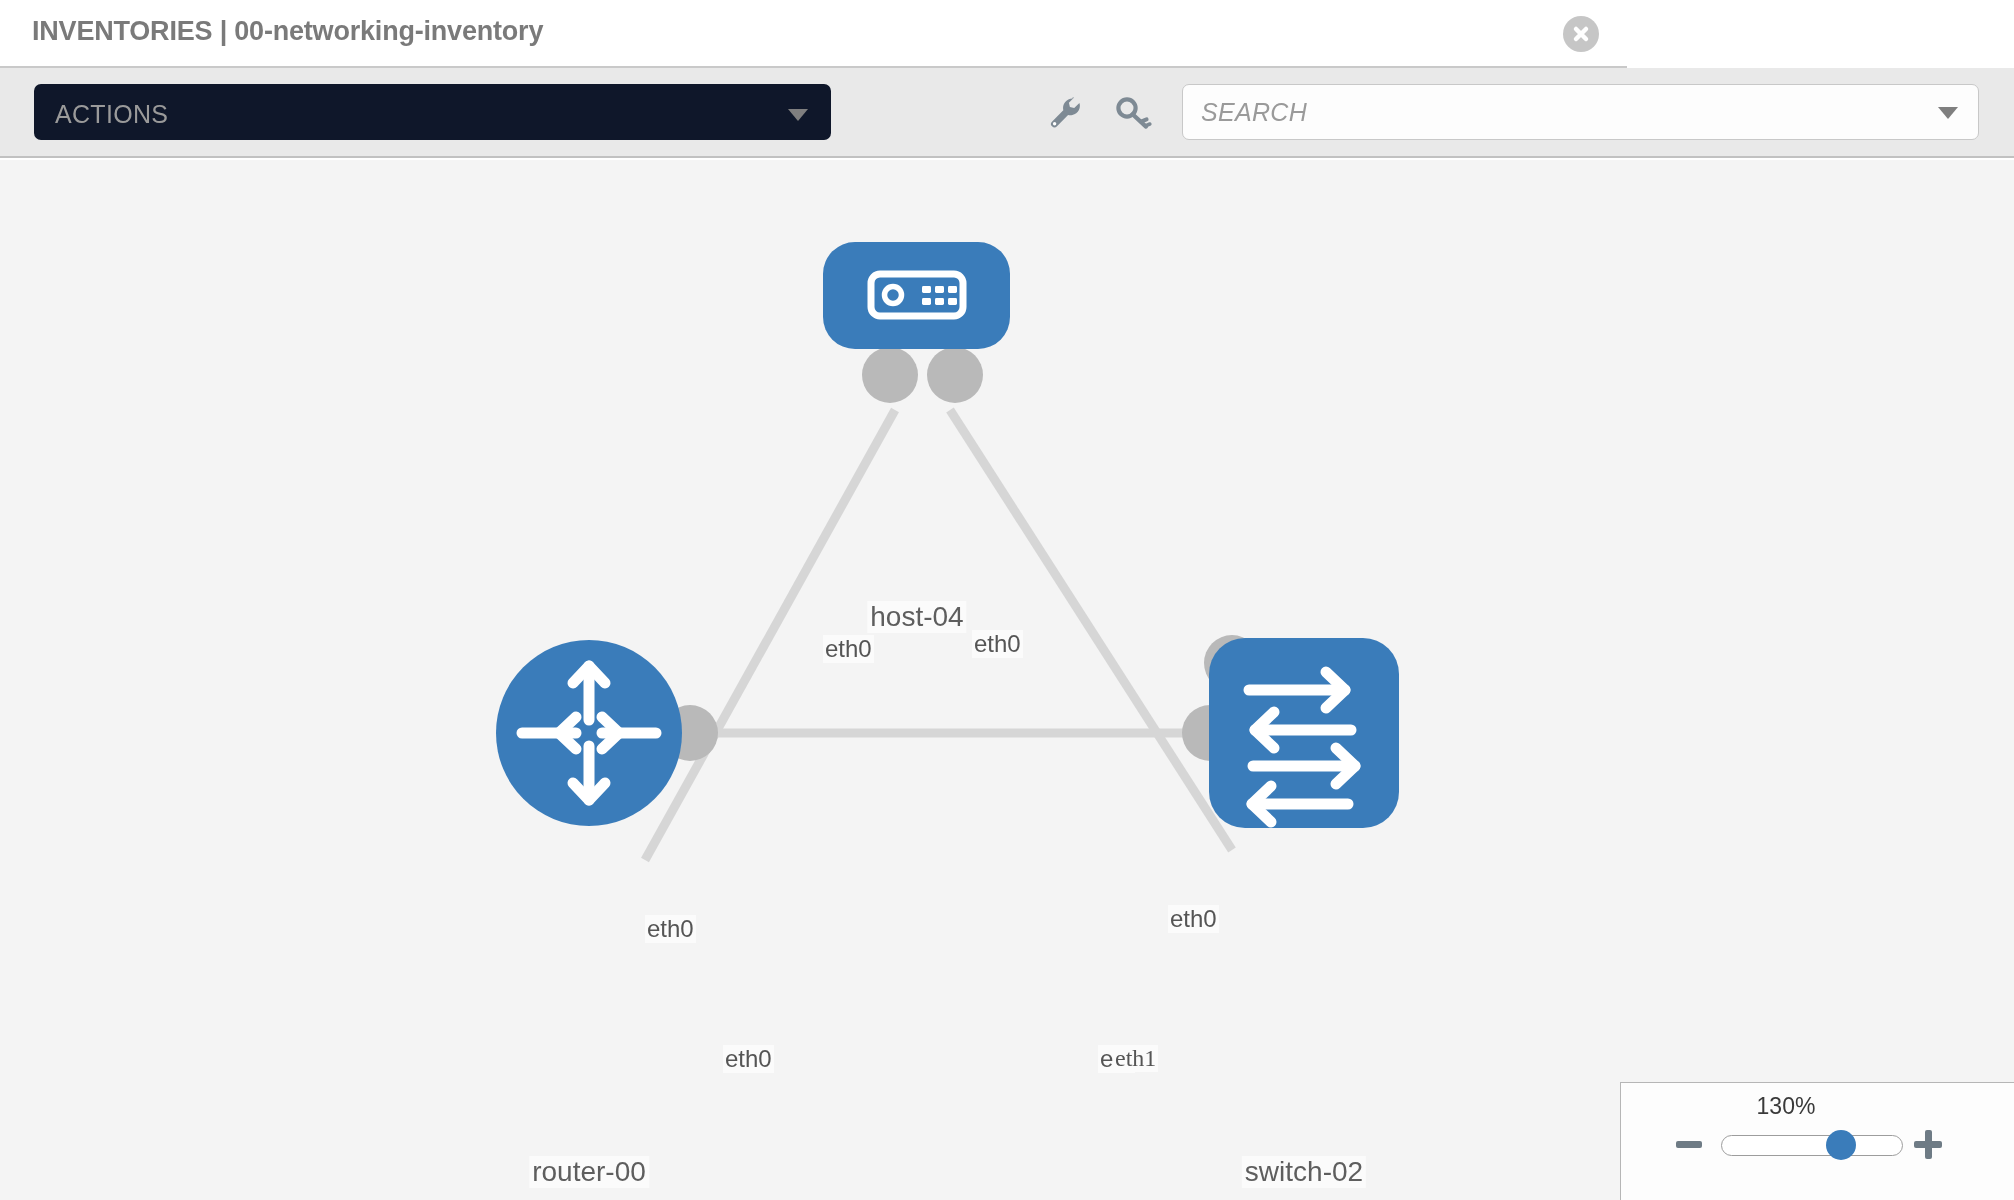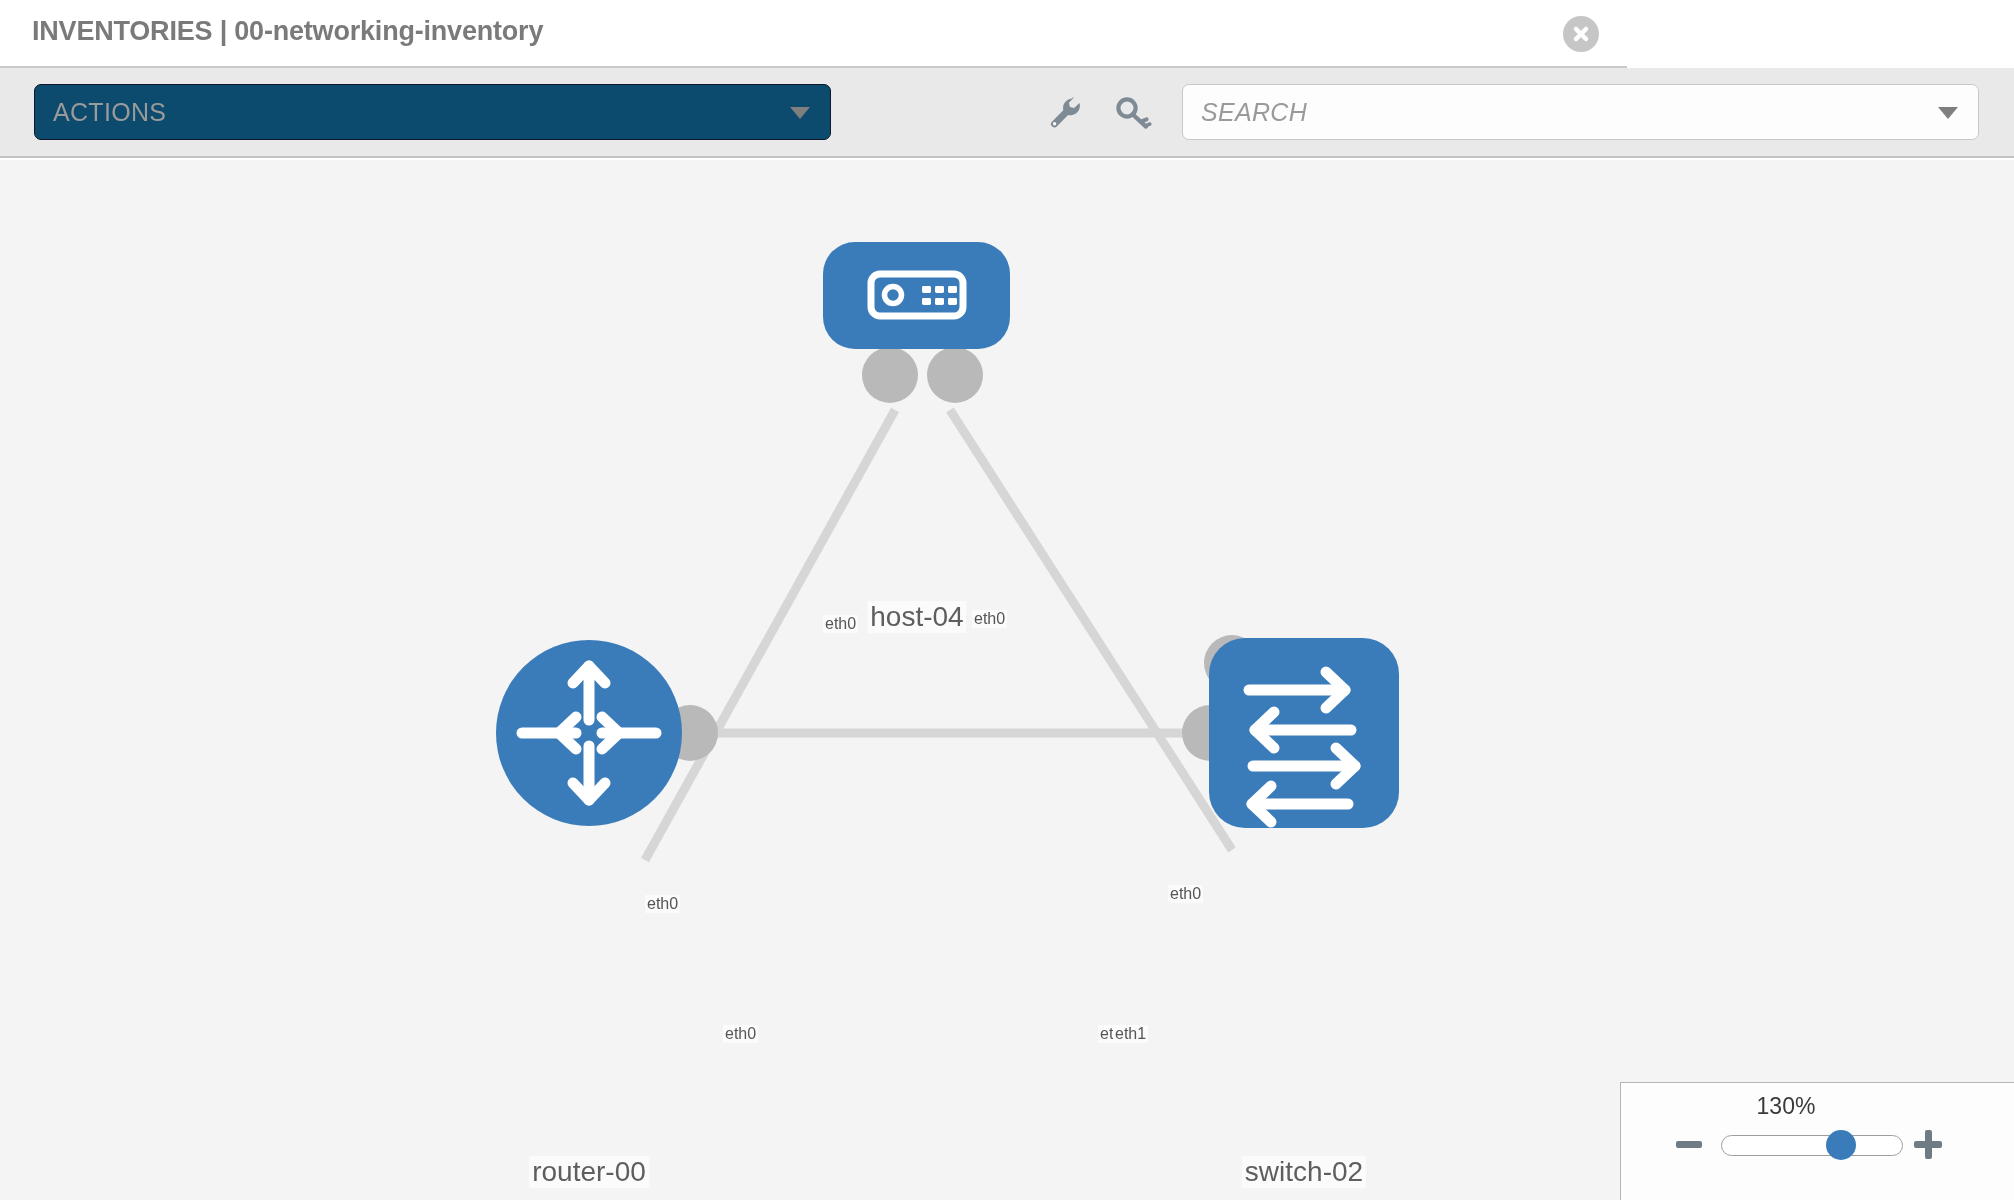--- a/index.html
+++ b/index.html
@@ -46,22 +46,22 @@
   .toolbar {
     position: absolute; left: 0; top: 68px;
     width: 2014px; height: 90px;
     background: #e9e9e9;
     border-bottom: 2px solid #c1c1c1;
     box-sizing: border-box;
   }
   .actions-select {
     position: absolute; left: 34px; top: 84px;
     width: 797px; height: 56px;
-    background: #0c4a6e;
-    border: 1px solid #0f172a;
+    background: #0f172a;
+    border: 3px solid #0f172a;
     border-radius: 7px;
     box-sizing: border-box;
     cursor: pointer;
   }
   .actions-label {
     position: absolute; left: 18px; top: 13px;
     font-size: 25px;
     color: #9a9a9a;
     letter-spacing: 0.3px;
   }
@@ -116,25 +116,26 @@
     position: absolute;
     font-size: 28px;
     color: #5e5e5e;
     background: #fbfbfb;
     padding: 0 3px;
     white-space: nowrap;
     transform: translateX(-50%);
   }
   .edge-label {
     position: absolute;
-    font-size: 16px;
+    font-size: 24px;
     color: #555555;
     background: #fbfbfb;
     padding: 0 2px;
     white-space: nowrap;
+    margin-top: 20px;
   }
 
   
   .zoom-panel {
     position: absolute; left: 1620px; top: 1082px;
     width: 394px; height: 118px;
     background: #fdfdfd;
     border: 1px solid #b6b6b6;
     border-right: none; border-bottom: none;
     box-sizing: border-box;
@@ -303,21 +304,21 @@
     <div class="node-label" style="left:917px; top:441px;">host-04</div>
     <div class="node-label" style="left:589px; top:996px;">router-00</div>
     <div class="node-label" style="left:1304px; top:996px;">switch-02</div>
 
     <div class="edge-label" style="left:823px;  top:455px;">eth0</div>
     <div class="edge-label" style="left:972px;  top:450px;">eth0</div>
     <div class="edge-label" style="left:645px;  top:735px;">eth0</div>
     <div class="edge-label" style="left:1168px; top:725px;">eth0</div>
     <div class="edge-label" style="left:723px;  top:865px;">eth0</div>
     <div class="edge-label" style="left:1098px; top:865px;">eth</div>
-    <div class="edge-label" style="left:1113px; top:865px;">eth1</div>
+    <div class="edge-label" style="left:1113px; top:865px;font-family:Liberation Serif, serif;">eth1</div>
   </div>
 
   <div class="zoom-panel">
     <div class="zoom-pct">130%</div>
     <div class="zoom-row">
       <div class="zoom-minus"></div>
       <div class="zoom-track">
         <div class="zoom-handle" style="left:66%;"></div>
       </div>
       <div class="zoom-plus"></div>

